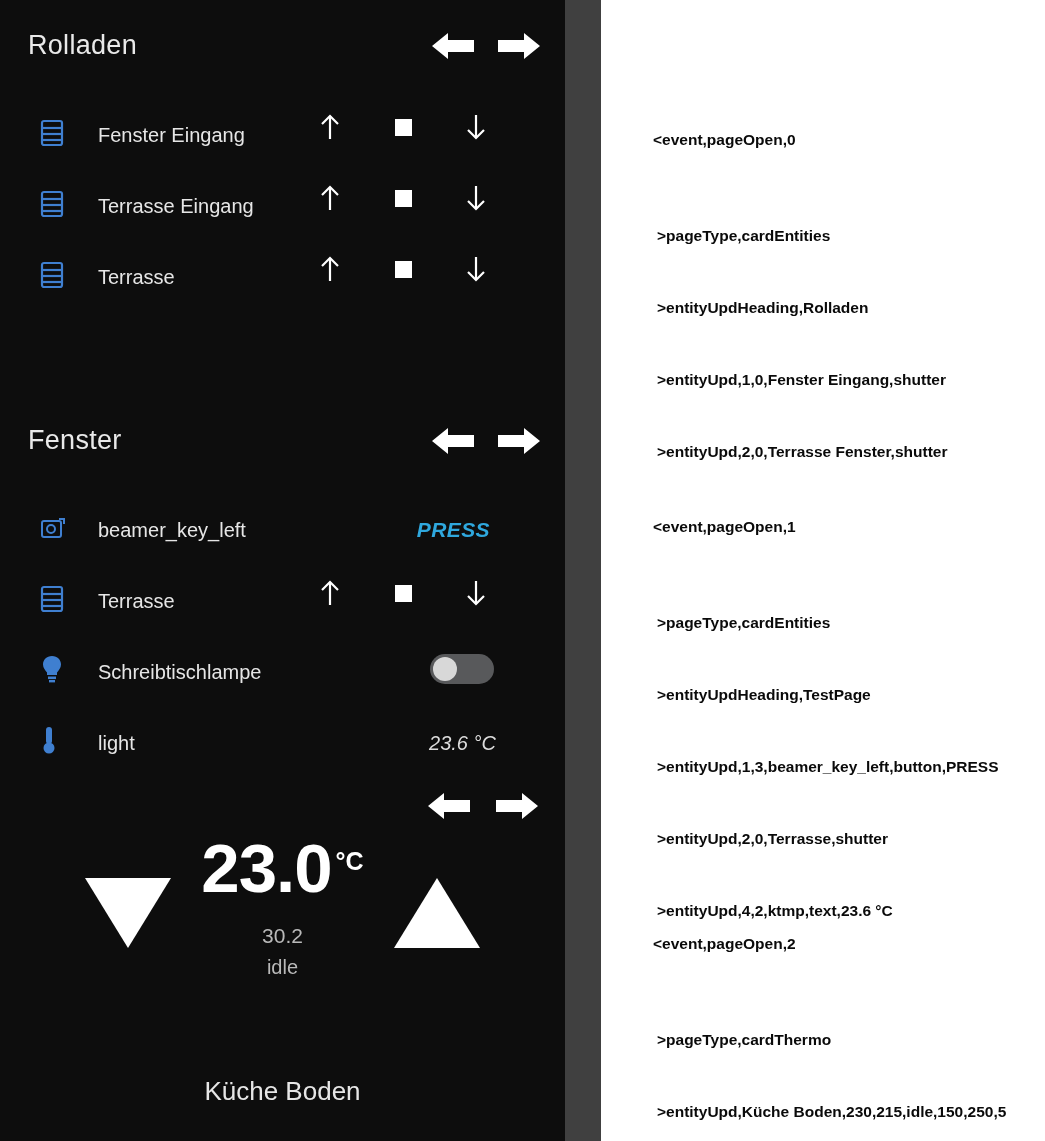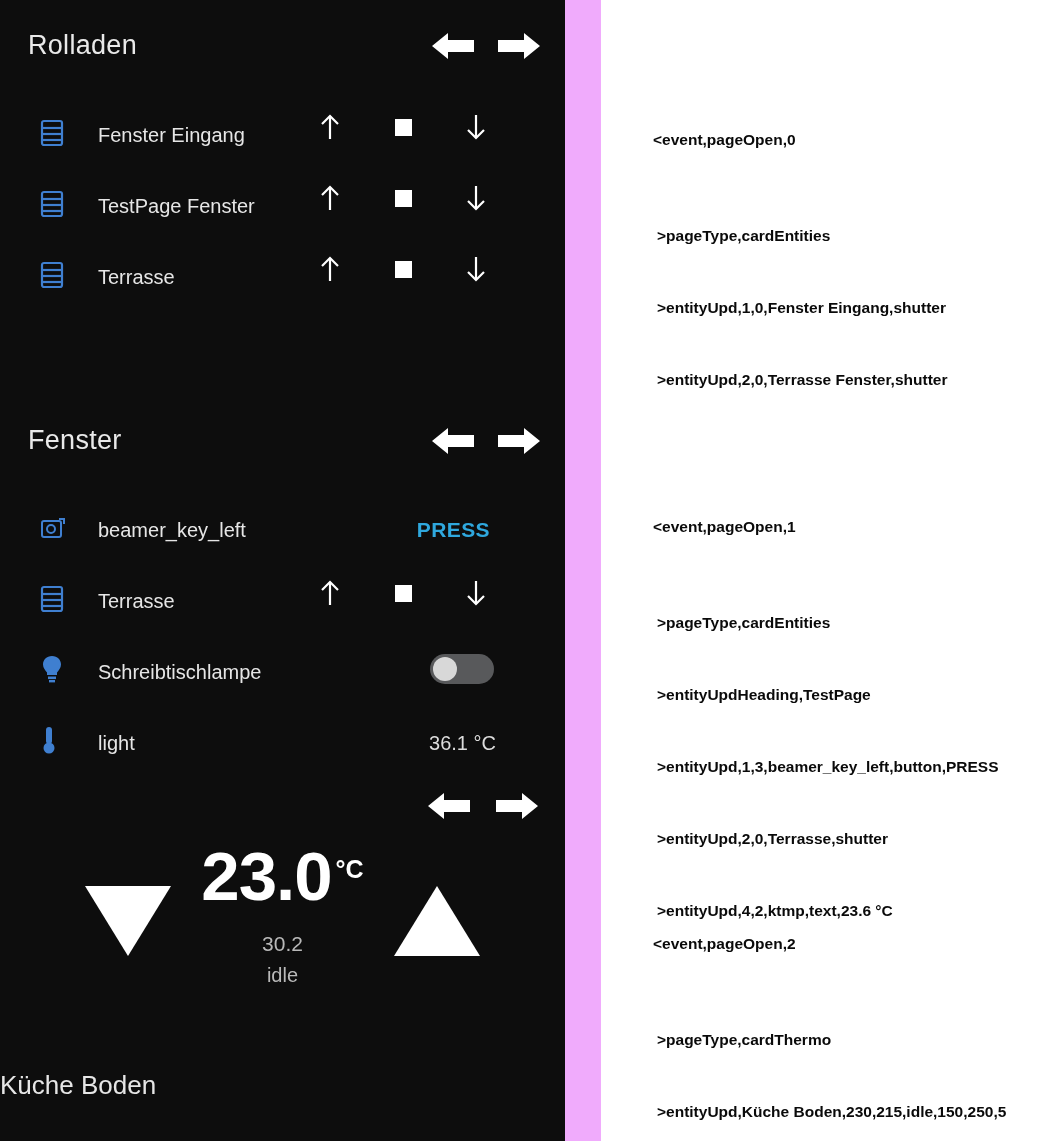--- a/index.html
+++ b/index.html
@@ -5,21 +5,21 @@
   * { box-sizing: border-box; }
   html, body {
     margin: 0; padding: 0;
     background: #ffffff;
     font-family: "Liberation Sans", sans-serif;
   }
   #root {
     position: relative;
     width: 1045px;
     height: 1141px;
-    background: #f0abfc;
+    background: #404040;
     overflow: hidden;
   }
 
   
   .device {
     position: absolute;
     left: 0; top: 0;
     width: 565px;
     height: 1141px;
     background: #0d0d0d;
@@ -85,20 +85,21 @@
     color: #e6e6e6;
     padding-left: 18px;
     white-space: nowrap;
     overflow: hidden;
   }
   .row-ctrl {
     flex: 0 0 auto;
     display: flex;
     align-items: center;
     justify-content: flex-end;
+    font-style: italic;
   }
 
   
   .shutter-ctrls {
     display: flex;
     align-items: center;
     width: 218px;
     justify-content: space-between;
     padding-right: 28px;
   }
@@ -153,21 +154,21 @@
   .thermo-nav {
     position: absolute;
     right: 26px;
     top: 18px;
     display: flex;
     gap: 24px;
   }
   .thermo-body {
     position: absolute;
     left: 0; right: 0;
-    top: 54px;
+    top: 46px;
     height: 230px;
   }
   .big-temp {
     position: absolute;
     left: 0; right: 0;
     top: 18px;
     text-align: center;
     color: #ffffff;
     line-height: 1;
   }
@@ -214,22 +215,22 @@
     right: 85px;
     top: 62px;
     width: 0; height: 0;
     border-left: 43px solid transparent;
     border-right: 43px solid transparent;
     border-bottom: 70px solid #ffffff;
   }
   .thermo-name {
     position: absolute;
     left: 0; right: 0;
-    bottom: 40px;
-    text-align: left;
+    bottom: 34px;
+    text-align: center;
     color: #e6e6e6;
     font-size: 26px;
   }
 
   
   .log {
     position: absolute;
     left: 565px; top: 0;
     width: 480px; height: 1141px;
     background: #ffffff;
@@ -308,21 +309,21 @@
 
         <div class="entity-row">
           <div class="row-icon">
             <svg width="24" height="28" viewBox="0 0 24 28" aria-hidden="true">
               <rect x="2" y="2" width="20" height="24" rx="2" fill="none" stroke="#3f7fd0" stroke-width="2.2"></rect>
               <line x1="3" y1="9" x2="21" y2="9" stroke="#3f7fd0" stroke-width="2.2"></line>
               <line x1="3" y1="15" x2="21" y2="15" stroke="#3f7fd0" stroke-width="2.2"></line>
               <line x1="3" y1="21" x2="21" y2="21" stroke="#3f7fd0" stroke-width="2.2"></line>
             </svg>
           </div>
-          <div class="row-label">TestPage Fenster</div>
+          <div class="row-label">Terrasse Eingang</div>
           <div class="row-ctrl">
             <div class="shutter-ctrls">
               <div class="sh-btn">
                 <svg width="22" height="28" viewBox="0 0 22 28" aria-hidden="true">
                   <line x1="11" y1="26" x2="11" y2="3" stroke="#ffffff" stroke-width="2.2"></line>
                   <polyline points="3,11 11,3 19,11" fill="none" stroke="#ffffff" stroke-width="2.2"></polyline>
                 </svg>
               </div>
               <div class="sh-btn">
                 <span class="sq-stop"></span>
@@ -452,21 +453,21 @@
 
         <div class="entity-row">
           <div class="row-icon">
             <svg width="18" height="30" viewBox="0 0 18 30" aria-hidden="true">
               <rect x="6" y="2" width="6" height="17" rx="3" fill="#3f7fd0"></rect>
               <circle cx="9" cy="23" r="5.5" fill="#3f7fd0"></circle>
             </svg>
           </div>
           <div class="row-label">light</div>
           <div class="row-ctrl">
-            <div class="text-val">36.1 °C</div>
+            <div class="text-val">23.6 °C</div>
           </div>
         </div>
 
       </div>
     </div>
 
     <div class="card card-3">
       <div class="thermo">
         <div class="thermo-nav">
           <div class="arrow-btn">
@@ -496,20 +497,21 @@
       </div>
     </div>
 
   </div>
 
   <div class="log">
 
     <div class="log-block log-b1">
       <div class="log-head">&lt;event,pageOpen,0</div>
       <div class="log-line">&gt;pageType,cardEntities</div>
+      <div class="log-line">&gt;entityUpdHeading,Rolladen</div>
       <div class="log-line">&gt;entityUpd,1,0,Fenster Eingang,shutter</div>
       <div class="log-line">&gt;entityUpd,2,0,Terrasse Fenster,shutter</div>
     </div>
 
     <div class="log-block log-b2">
       <div class="log-head">&lt;event,pageOpen,1</div>
       <div class="log-line">&gt;pageType,cardEntities</div>
       <div class="log-line">&gt;entityUpdHeading,TestPage</div>
       <div class="log-line">&gt;entityUpd,1,3,beamer_key_left,button,PRESS</div>
       <div class="log-line">&gt;entityUpd,2,0,Terrasse,shutter</div>

